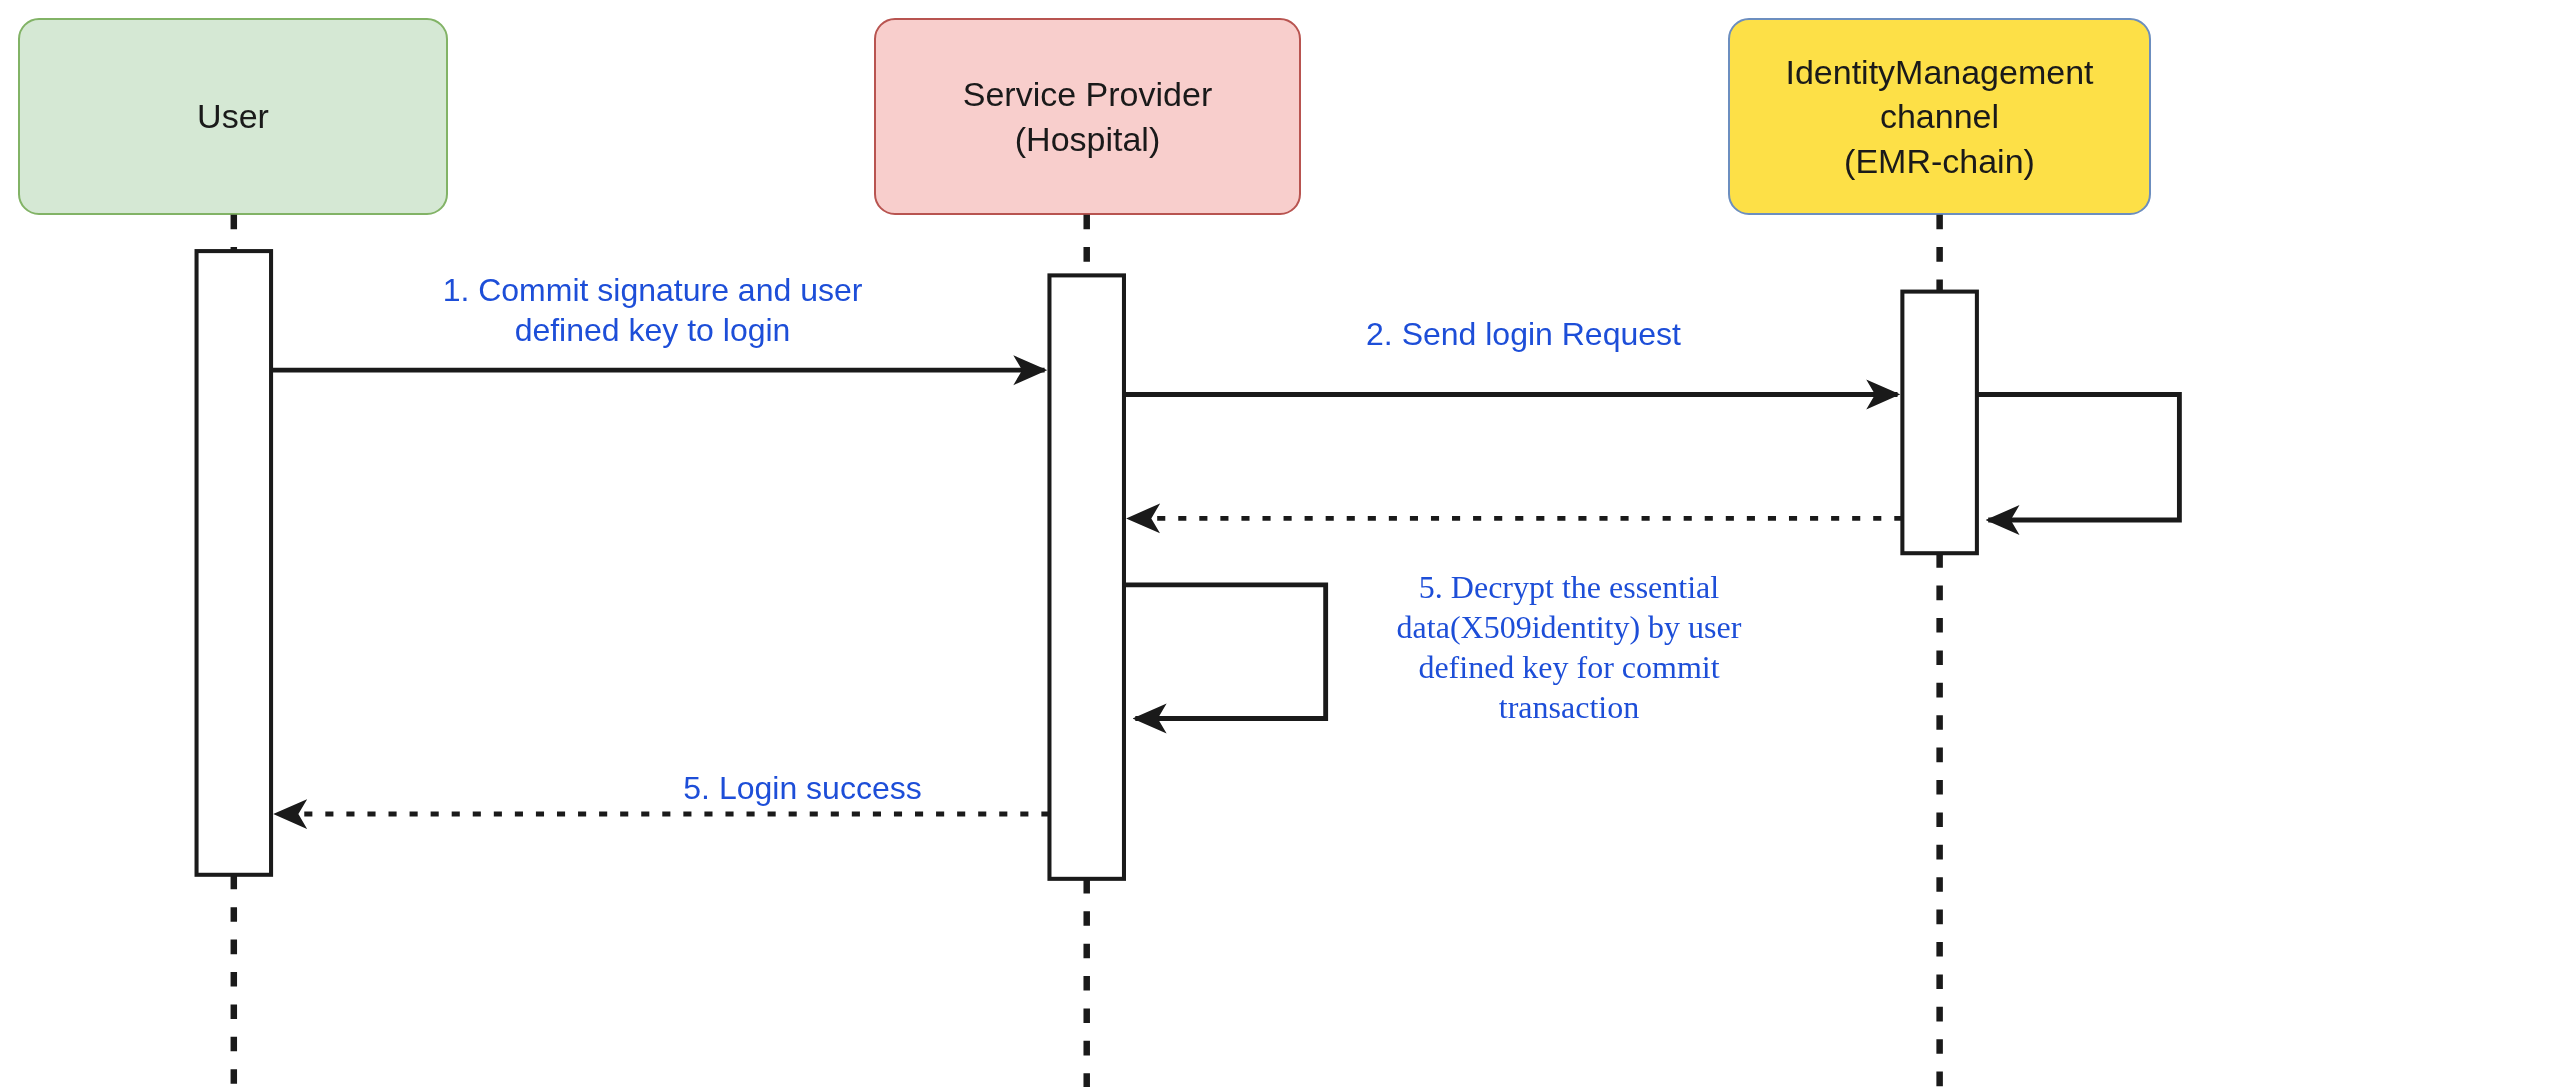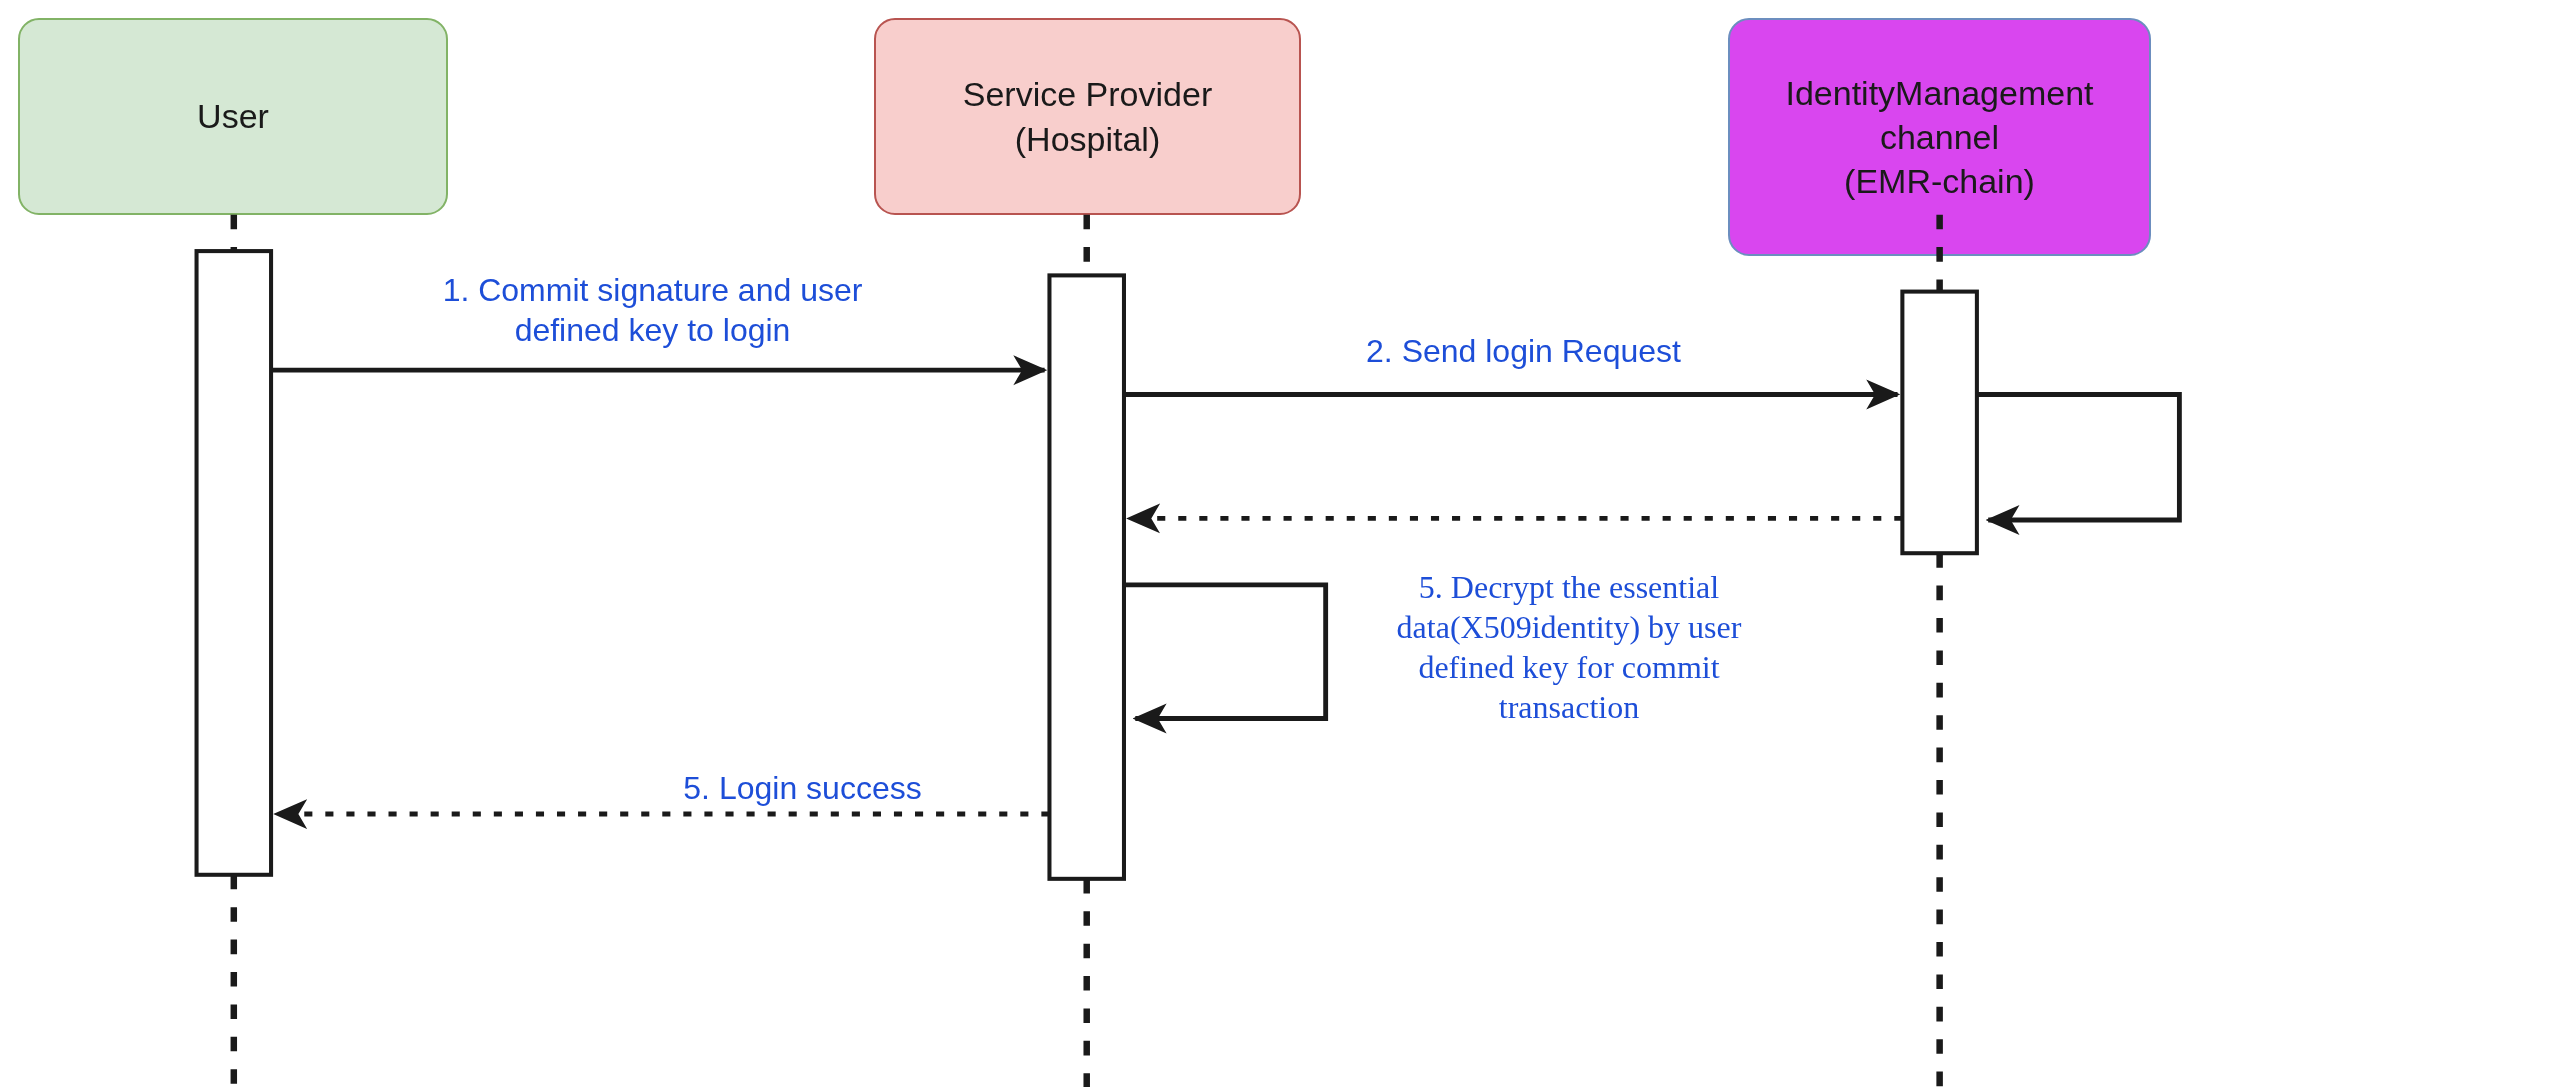--- a/index.html
+++ b/index.html
@@ -17,21 +17,21 @@
 
   <div class="actor-box" id="actor-sp" style="left: 874px; top: 18px; width: 427px; height: 197px; background: rgb(248, 206, 204); border: 2.4px solid rgb(184, 84, 80);">
     <span class="actor-label">Service Provider
 (Hospital)</span>
   </div>
 
   <div class="actor-box" id="actor-user" style="left: 18px; top: 18px; width: 430px; height: 197px; background: rgb(213, 232, 212); border: 2.4px solid rgb(130, 179, 102);">
     <span class="actor-label">User</span>
   </div>
 
-  <div class="actor-box" id="actor-idm" style="left: 1728px; top: 18px; width: 423px; height: 238px; background: #d946ef; border: 2.4px solid rgb(108, 142, 191);">
+  <div class="actor-box" id="actor-idm" style="left: 1728px; top: 18px; width: 423px; height: 197px; background: #fde047; border: 2.4px solid rgb(108, 142, 191);">
     <span class="actor-label">IdentityManagement
 channel
 (EMR-chain)</span>
   </div>
 
   <svg class="overlay" id="vector-layer" viewBox="0 0 3179 1342">
     <defs>
       <marker id="arrowFilled" viewBox="0 0 10 10" refX="9.2" refY="5" markerWidth="7" markerHeight="7" orient="auto-start-reverse">
         <path d="M 0 0.6 L 10 5 L 0 9.4 L 2.6 5 Z" fill="#1a1a1a"></path>
       </marker>
@@ -57,21 +57,21 @@
         <line x1="1387" x2="2342" y1="487" y2="487" stroke="#1a1a1a" stroke-width="6" marker-end="url(#arrowFilled)"></line>
         <path d="M 2440 487 H 2690 V 642 H 2454" fill="none" stroke="#1a1a1a" stroke-width="6" marker-end="url(#arrowFilled)"></path>
         <line x1="2348" x2="1393" y1="640" y2="640" stroke="#1a1a1a" stroke-width="6" stroke-dasharray="10 16" marker-end="url(#arrowFilled)"></line>
         <path d="M 1387 722 H 1636 V 887 H 1401" fill="none" stroke="#1a1a1a" stroke-width="6" marker-end="url(#arrowFilled)"></path>
         <line x1="1295" x2="340" y1="1005" y2="1005" stroke="#1a1a1a" stroke-width="6" stroke-dasharray="10 16" marker-end="url(#arrowFilled)"></line>
       </g>
   </svg>
 
   <div class="msg-label" id="label-msg-0" style="left: 280px; top: 270px; width: 745px;">1. Commit signature and user
 defined key to login</div>
-  <div class="msg-label" id="label-msg-1" style="left: 1151px; top: 314px; width: 745px; margin-top: 17px;">2. Send login Request</div>
+  <div class="msg-label" id="label-msg-1" style="left: 1151px; top: 314px; width: 745px;">2. Send login Request</div>
   <div class="msg-label" id="label-msg-4" style="left: 1342px; top: 567px; width: 454px; font-family: Liberation Serif, serif;">5. Decrypt the essential
 data(X509identity) by user
 defined key for commit
 transaction</div>
   <div class="msg-label" id="label-msg-5" style="left: 519px; top: 768px; width: 567px;">5. Login success</div>
 
 </div>
 
 
 </body></html>

